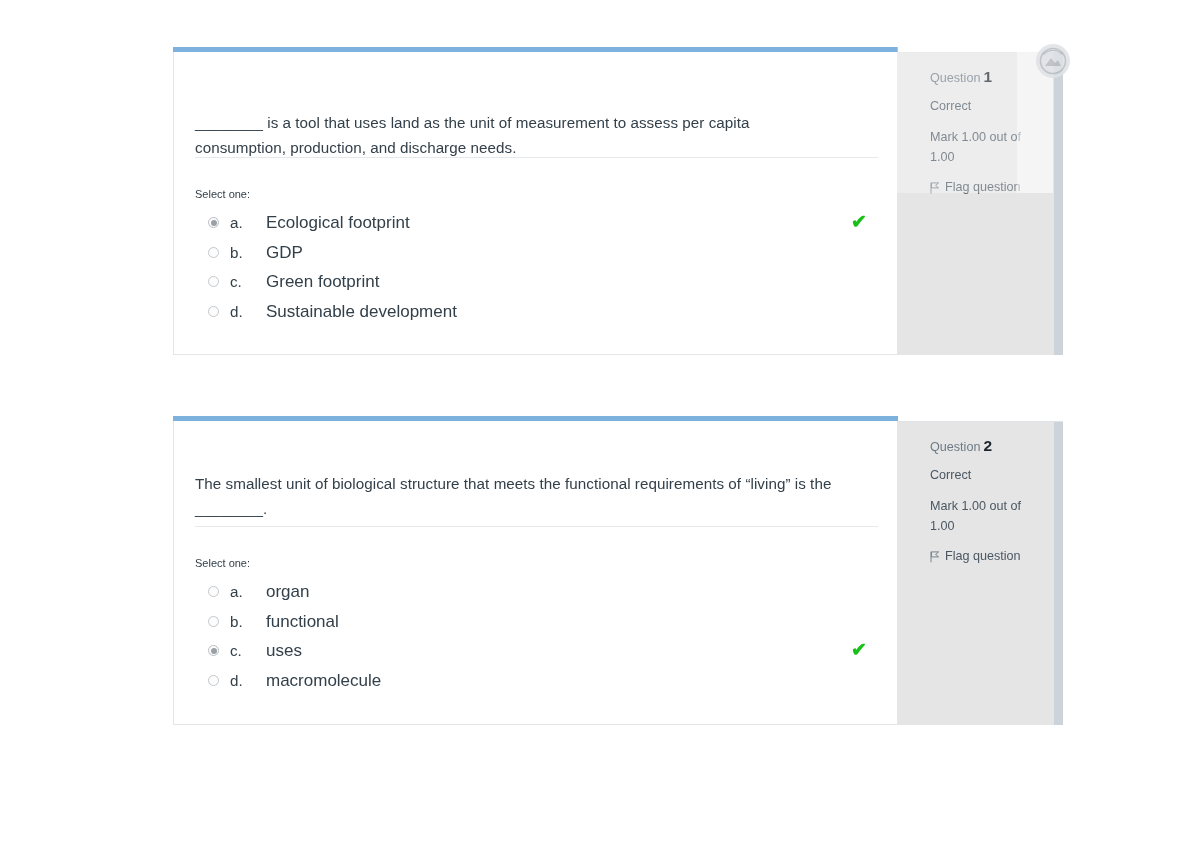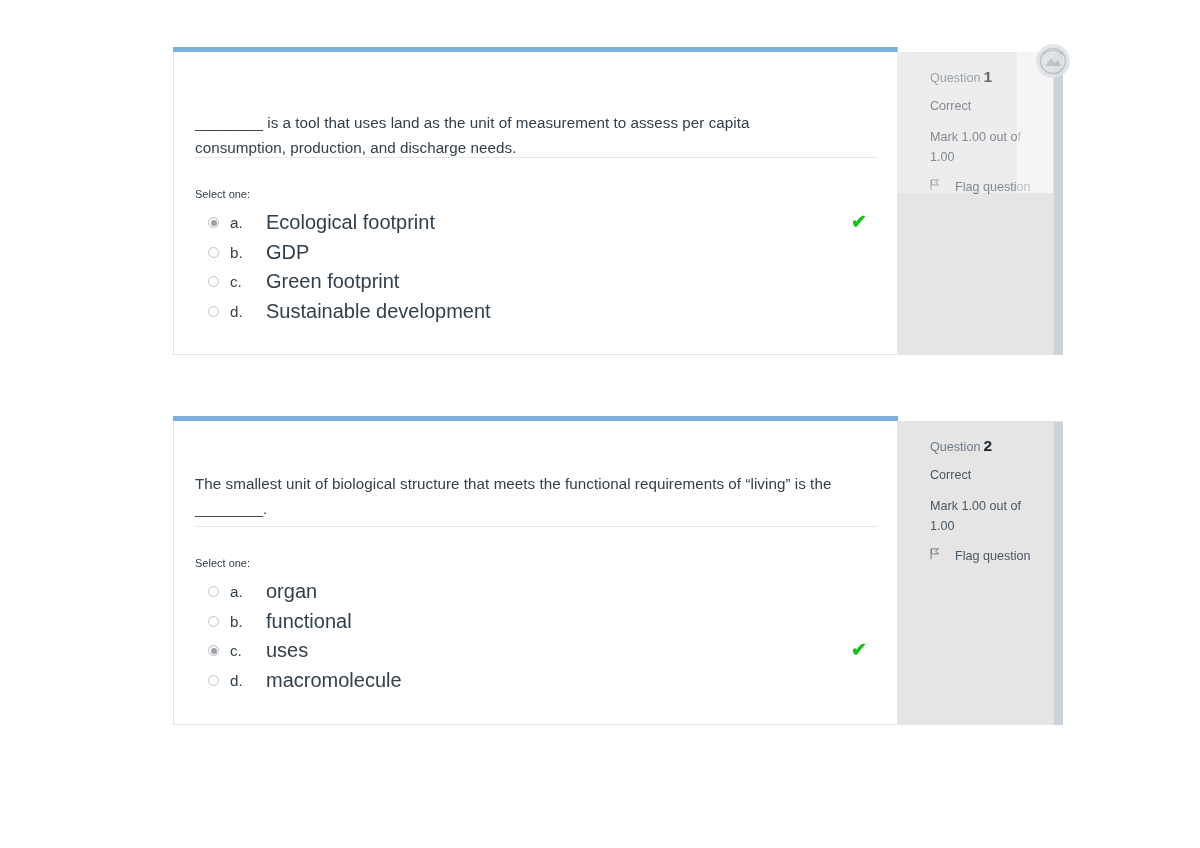--- a/index.html
+++ b/index.html
@@ -118,21 +118,21 @@
     flex: 0 0 auto;
     width: 36px;
     margin-left: 11px;
     font-size: 15.2px;
     line-height: 21px;
     color: #33404a;
   }
 
   .answer-text {
     flex: 1 1 auto;
-    font-size: 20px;
+    font-size: 17px;
     line-height: 21px;
     color: #33404a;
     white-space: nowrap;
   }
 
   .answer-check {
     position: absolute;
     width: 20px;
     height: 20px;
     line-height: 20px;
@@ -173,21 +173,22 @@
     font-weight: bold;
     color: #1d262e;
     margin-left: 3px;
   }
   .side-line.mark {
     line-height: 20px;
     margin-bottom: 12px;
   }
   .side-line.flag {
     display: flex;
-    gap: 15px;
+    align-items: center;
+    gap: 5px;
     margin-bottom: 0;
   }
   .flag-icon {
     display: inline-block;
     width: 10px;
     height: 12px;
     flex: 0 0 auto;
   }
 
   

